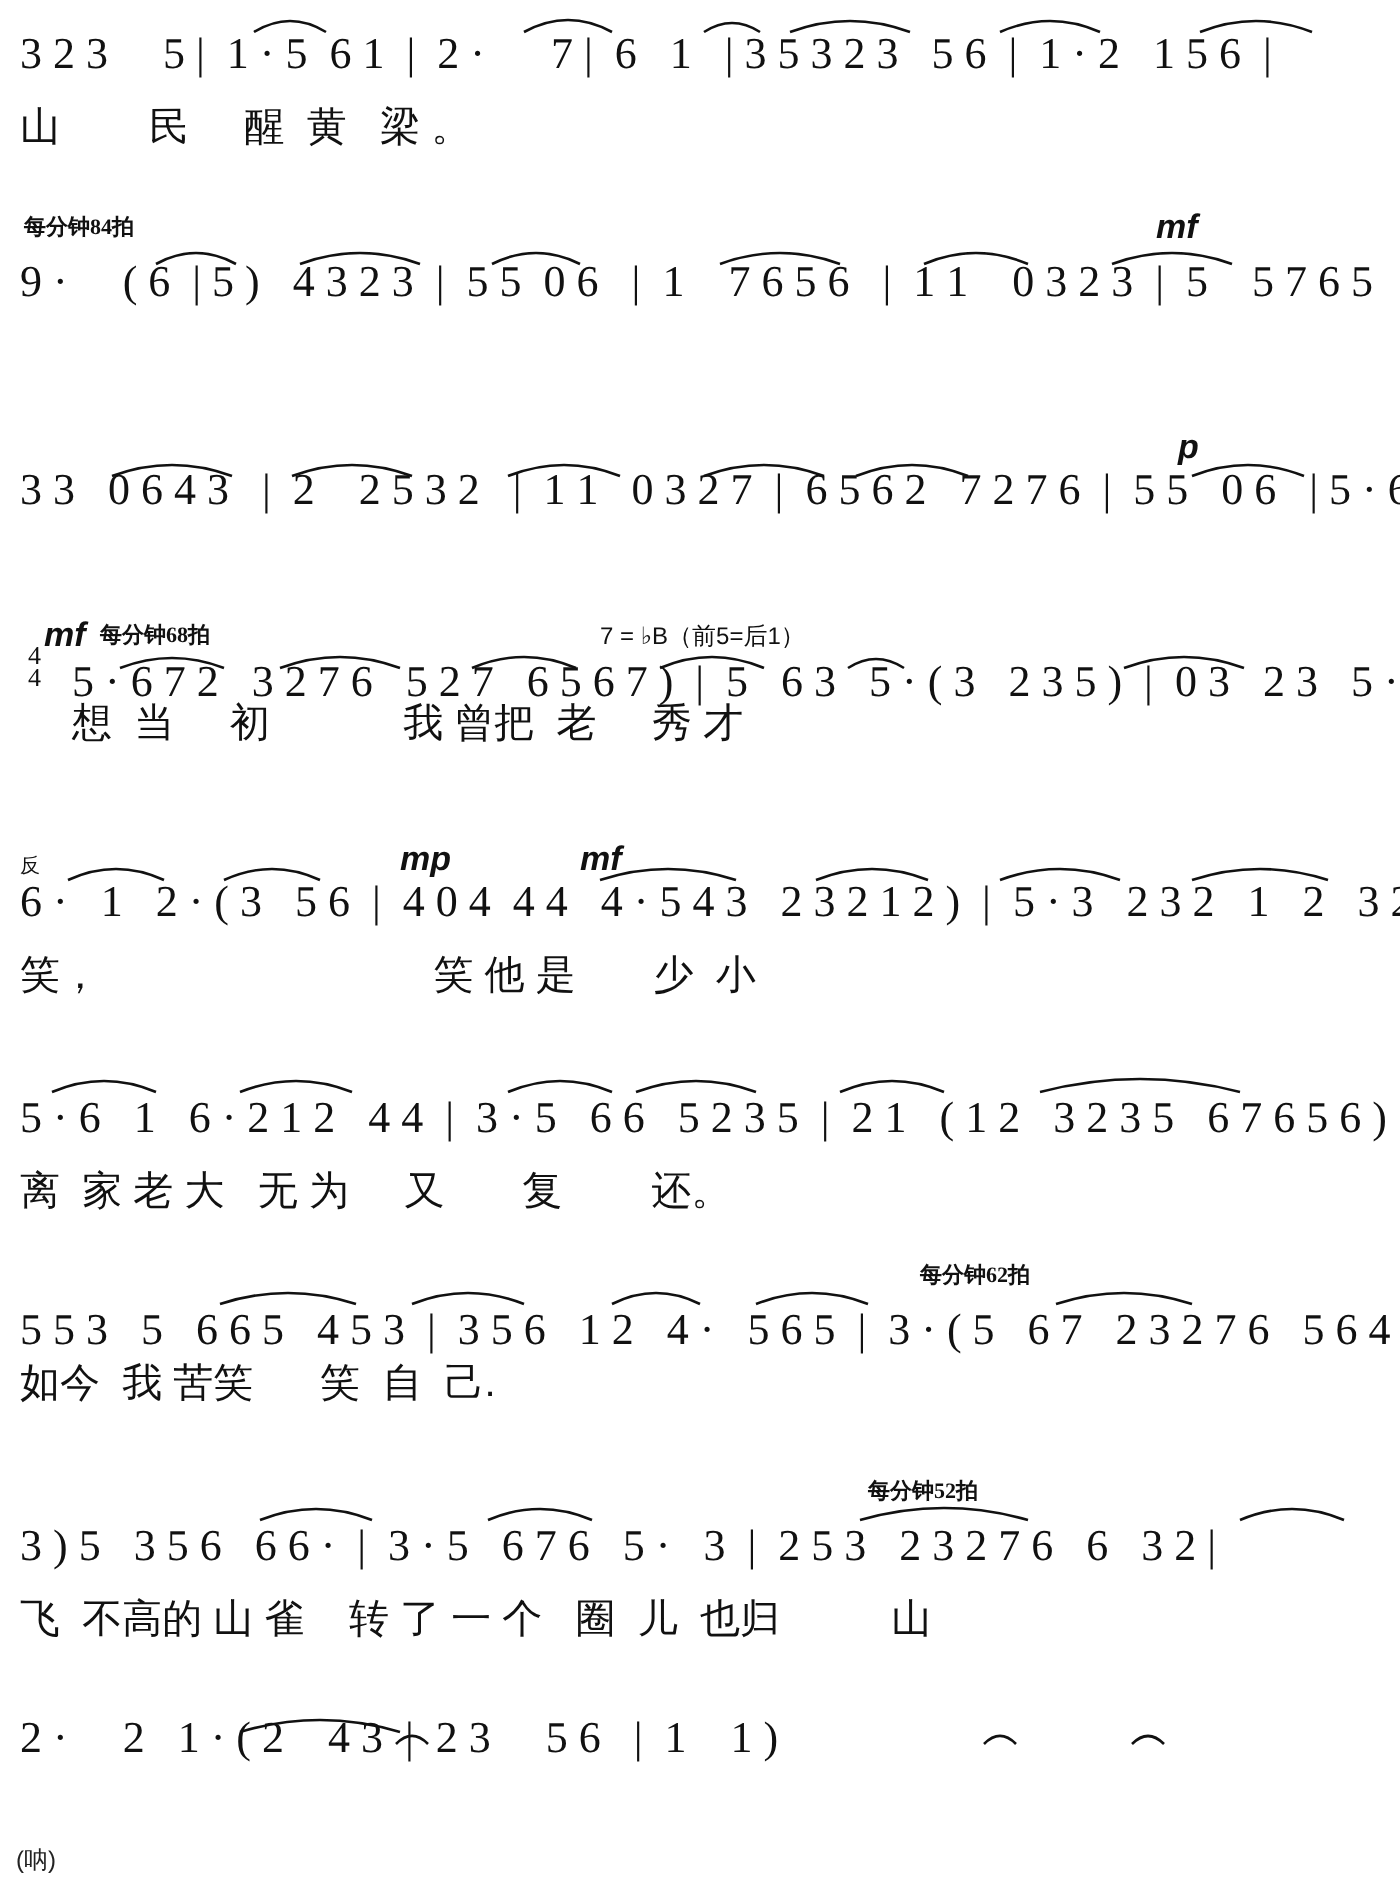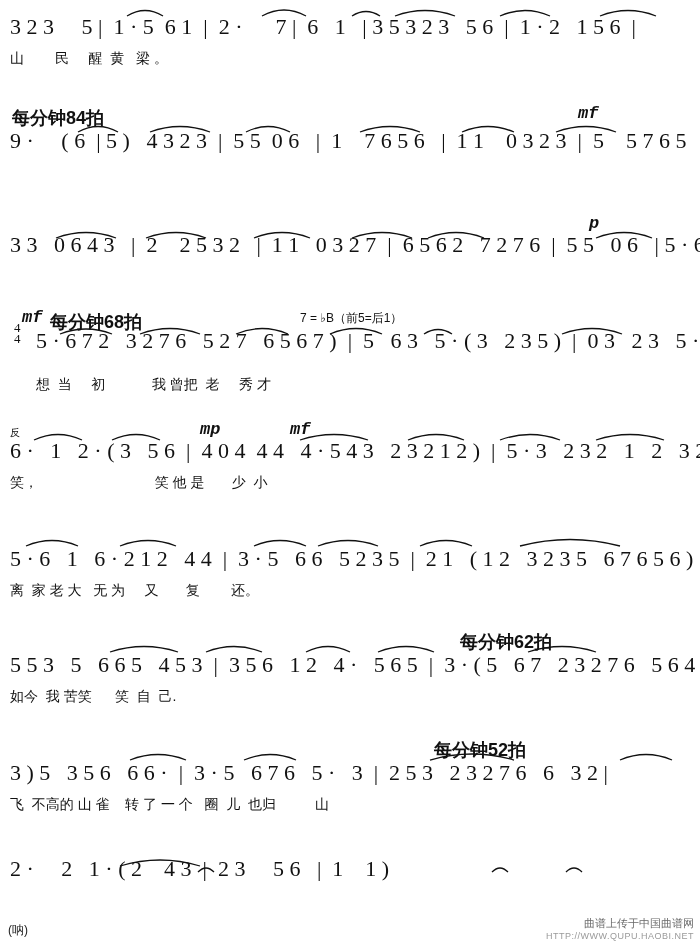--- a/index.html
+++ b/index.html
@@ -15,34 +15,34 @@
   .notes{
     font-family:"Liberation Serif", serif;
     font-size:22px;
     letter-spacing:0px;
     white-space:pre;
     position:absolute;
     left:10px;
   }
   .lyrics{
     font-family:"Liberation Sans", sans-serif;
-    font-size:14px;
+    font-size:20px;
     white-space:pre;
     position:absolute;
     left:10px;
   }
   .tempo{
-    font-family:Liberation Sans, sans-serif;
-    font-size:18px;
+    font-family:Liberation Serif, serif;
+    font-size:11px;
     font-weight:bold;
     white-space:pre;
     position:absolute;
   }
   .dyn{
-    font-family:Liberation Mono, monospace;
+    font-family:Liberation Sans, sans-serif;
     font-style:italic;
     font-weight:bold;
     font-size:17px;
     position:absolute;
   }
   .keysig{
     font-family:"Liberation Sans", sans-serif;
     font-size:12px;
     position:absolute;
   }
@@ -156,51 +156,47 @@
 
   <div class="line" style="top:308px">
     <div class="dyn" style="left:22px;top:0px">mf</div>
     <div class="tempo" style="left:50px;top:2px">每分钟68拍</div>
     <div class="keysig" style="left:300px;top:2px">7 = ♭B（前5=后1）</div>
     <div class="meter" style="left:14px;top:14px">
       <i>4</i>
       <i>4</i>
     </div>
     <div class="notes" style="top:20px;left:36px">5 · 6 7 2   3 2 7 6   5 2 7   6 5 6 7 )  |  5   6 3   5 · ( 3   2 3 5 )  |  0 3   2 3   5 · 3   2 1  |</div>
-    <div class="lyrics" style="top:68px;left:36px">想  当     初            我 曾把  老     秀 才</div>
+    <div class="lyrics" style="top:40px;left:36px">想  当     初            我 曾把  老     秀 才</div>
   </div>
 
   <div class="line" style="top:424px">
     <div class="keysig" style="left:10px;top:2px;font-size:10px">反</div>
     <div class="dyn" style="left:200px;top:-4px">mp</div>
     <div class="dyn" style="left:290px;top:-4px">mf</div>
     <div class="notes" style="top:14px">6 ·   1   2 · ( 3   5 6  |  4 0 4  4 4   4 · 5 4 3   2 3 2 1 2 )  |  5 · 3   2 3 2   1   2   3 2 7 6  |</div>
     <div class="lyrics" style="top:50px">笑，                              笑 他 是       少  小</div>
   </div>
 
   <div class="line" style="top:532px">
     <div class="notes" style="top:14px">5 · 6   1   6 · 2 1 2   4 4  |  3 · 5   6 6   5 2 3 5  |  2 1   ( 1 2   3 2 3 5   6 7 6 5 6 )  |</div>
     <div class="lyrics" style="top:50px">离  家 老 大   无 为     又       复        还。</div>
   </div>
 
   <div class="line" style="top:630px">
     <div class="tempo" style="left:460px;top:0px">每分钟62拍</div>
     <div class="notes" style="top:22px">5 5 3   5   6 6 5   4 5 3  |  3 5 6   1 2   4 ·   5 6 5  |  3 · ( 5   6 7   2 3 2 7 6   5 6 4 5  |</div>
-    <div class="lyrics" style="top:58px">如今  我 苦笑      笑  自  己.</div>
+    <div class="lyrics" style="top:48px">如今  我 苦笑      笑  自  己.</div>
   </div>
 
   <div class="line" style="top:738px">
     <div class="tempo" style="left:434px;top:0px">每分钟52拍</div>
     <div class="notes" style="top:22px">3 ) 5   3 5 6   6 6 ·  |  3 · 5   6 7 6   5 ·   3  |  2 5 3   2 3 2 7 6   6   3 2 |</div>
     <div class="lyrics" style="top:58px">飞  不高的 山 雀    转 了 一 个   圈  儿  也归          山</div>
   </div>
 
   <div class="line" style="top:856px">
     <div class="notes" style="top:0">2 ·     2   1 · ( 2    4 3  |  2 3     5 6   |  1    1 )</div>
   </div>
 
   <div class="footer-left">(呐)</div>
-  <div class="footer-right">
-    <div>曲谱上传于中国曲谱网</div>
-    <div class="l2">HTTP://WWW.QUPU.HAOBI.NET</div>
-  </div>
 
 </div>
 
 </body></html>

